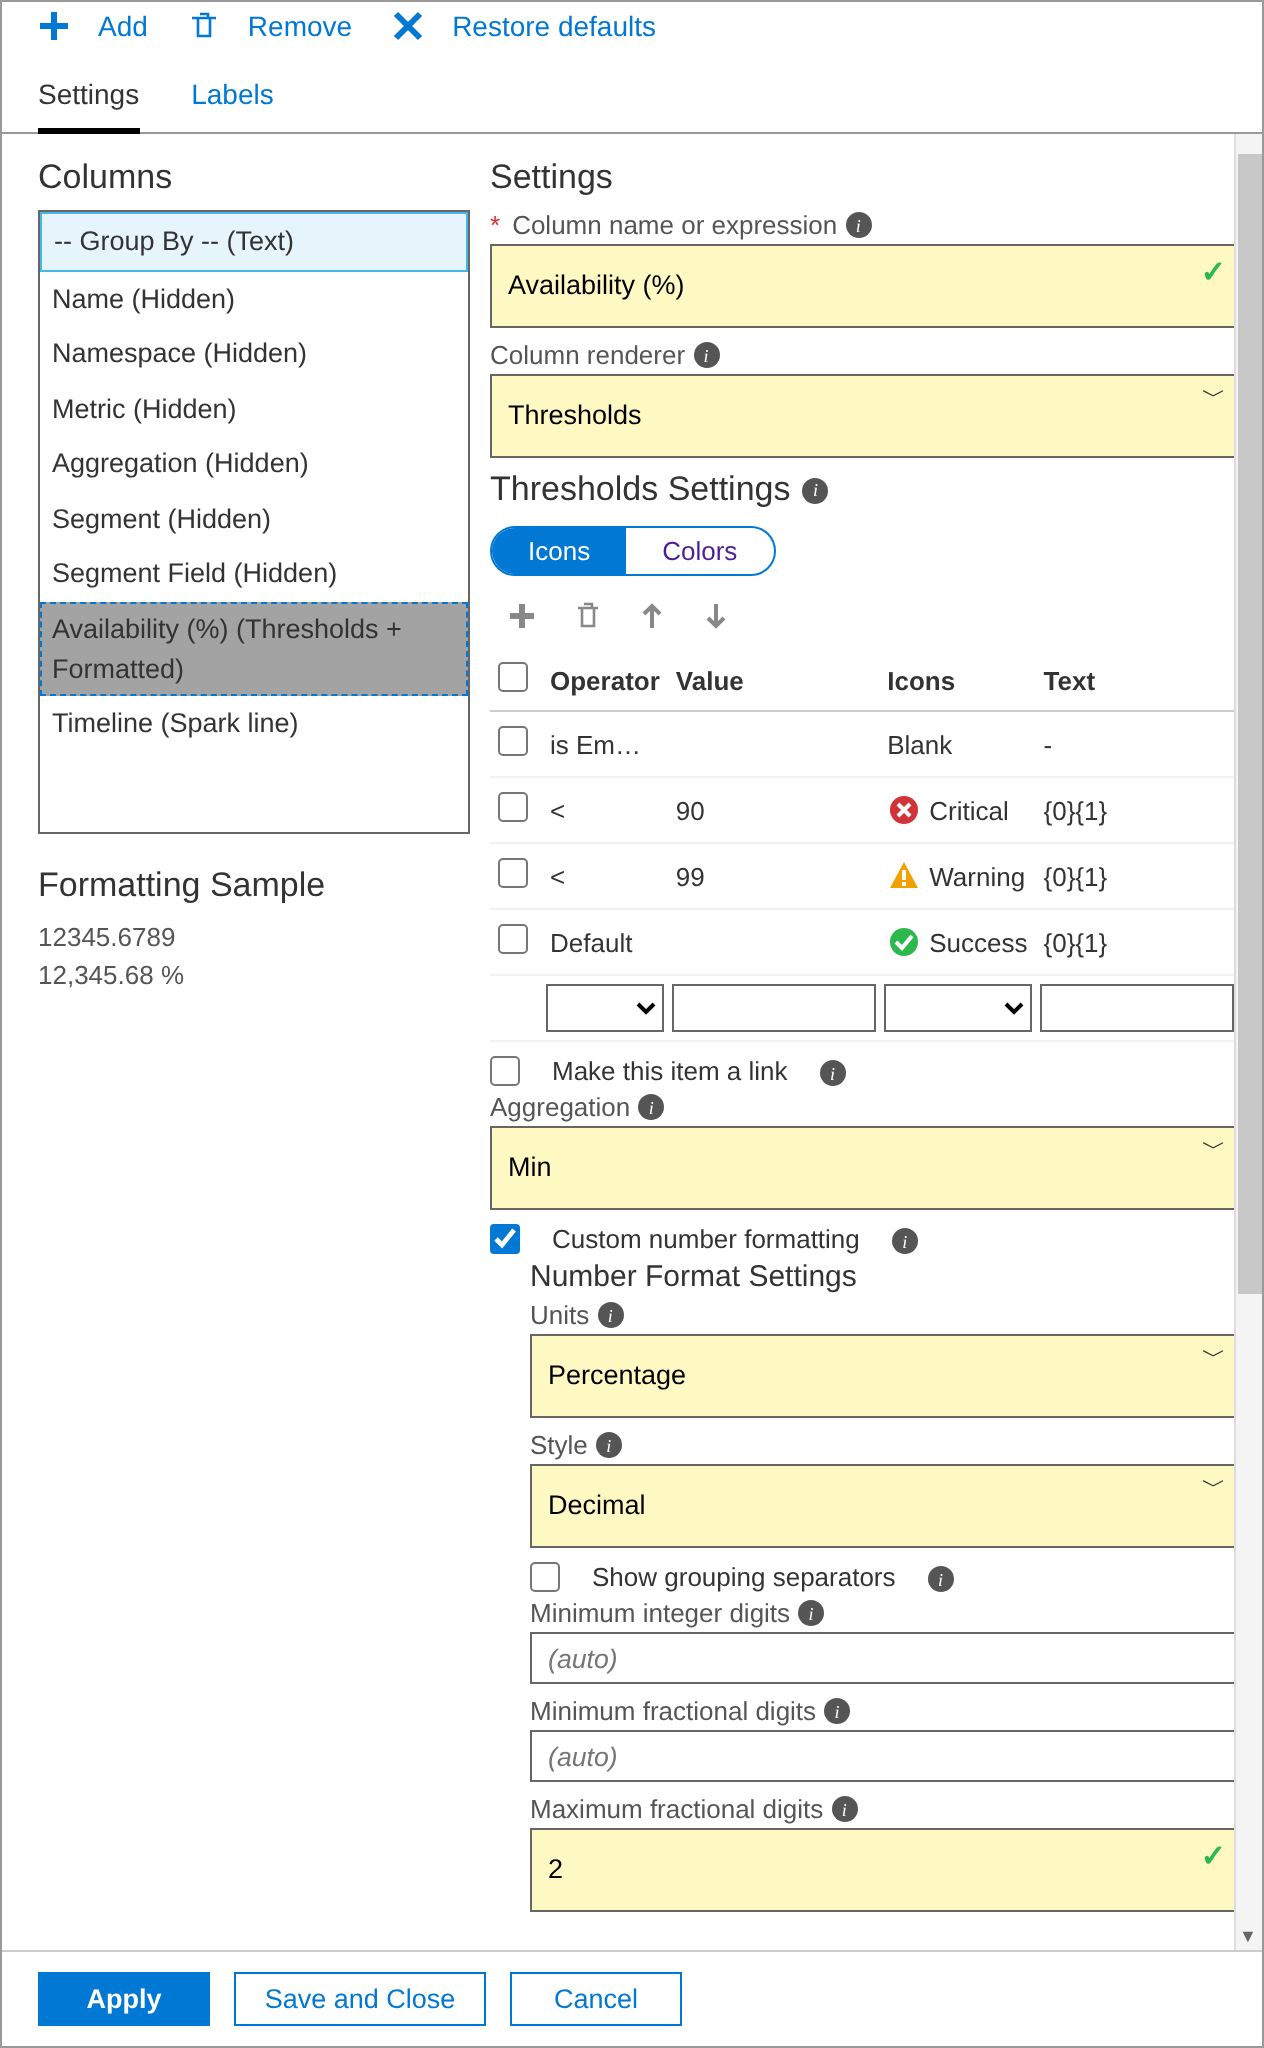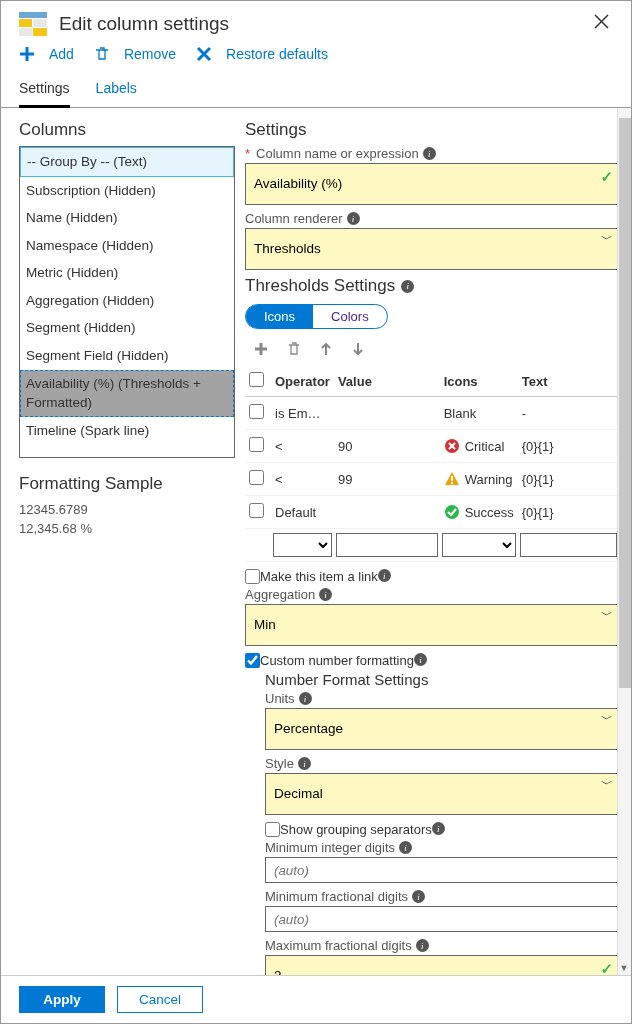--- a/index.html
+++ b/index.html
@@ -59,21 +59,21 @@
 .th-table th { text-align: left; font-weight: 600; padding: 6px 4px; border-bottom: 1px solid #ccc;}
 .th-table td { padding: 7px 4px; border-bottom: 1px solid #f2f2f2; vertical-align: middle;}
 .th-table input[type=checkbox]{ width: 15px; height: 15px;}
 .icon-cell { display: flex; align-items: center; gap: 5px;}
 .ic { width: 16px; height: 16px; display: inline-block;}
 
 .filter-row td { padding: 4px 2px;}
 .mini-select { border: 1px solid #666; height: 24px; width: 100%; background: #fff;}
 .mini-input { border: 1px solid #666; height: 24px; width: 100%; }
 
-.chk-line { display: flex; align-items: flex-start; gap: 0; margin: 7px 0 3px 0;}
+.chk-line { display: flex; align-items: flex-end; gap: 16px; margin: 7px 0 3px 0;}
 .chk-line input { width: 15px; height: 15px;}
 
 .sub-sec { margin-left: 20px; }
 .nf-title { font-size: 15px; margin: 3px 0 3px 0;}
 .auto-input { border: 1px solid #666; height: 26px; width: 100%; padding: 3px 8px; color: #888; font-style: italic;}
 
 
 .vscroll { position: absolute; right: 0; top: 0; width: 14px; height: 100%; background: #f4f4f4; border-left: 1px solid #ddd;}
 .vscroll .thumb { position: absolute; left: 1px; width: 12px; background: #c7c7c7; top: 10px; height: 570px;}
 .vscroll .arr { position: absolute; width: 12px; text-align: center; font-size: 9px; color: #666;}
@@ -83,37 +83,20 @@
 .ftr { border-top: 1px solid #ccc; padding: 10px 18px; display: flex; gap: 12px;}
 .btn { border: 1px solid #0078d4; padding: 5px 0; width: 126px; text-align: center; font-size: 13.5px; cursor: pointer; background: #fff; color: #0078d4;}
 .btn.primary { background: #0078d4; color: #fff; font-weight: 600;}
 .btn.small { width: 86px;}
 </style>
 </head>
 <body>
 
 <div class="dialog">
 
-  <div class="hdr">
-    <span class="hdr-icon">
-      <svg viewBox="0 0 28 24">
-          <rect x="0" y="0" width="28" height="6" fill="#6aa8d8"></rect>
-          <rect x="0" y="7" width="13" height="8" fill="#f5c518"></rect>
-          <rect x="14" y="7" width="14" height="8" fill="#e8e8e8"></rect>
-          <rect x="0" y="16" width="13" height="8" fill="#e8e8e8"></rect>
-          <rect x="14" y="16" width="14" height="8" fill="#f5c518"></rect>
-        </svg>
-    </span>
-    <div class="hdr-title">Edit column settings</div>
-    <div class="hdr-close">
-      <svg width="15" height="15" viewBox="0 0 15 15">
-          <path d="M1 1 L14 14 M14 1 L1 14" stroke="#333" stroke-width="1.5"></path>
-        </svg>
-    </div>
-  </div>
 
   <div class="tbar">
     <div class="tbar-btn">
       <svg viewBox="0 0 16 16">
           <path d="M8 1v14M1 8h14" stroke="#0078d4" stroke-width="3"></path>
         </svg>
       <span>Add</span>
     </div>
     <div class="tbar-btn">
       <svg viewBox="0 0 16 16">
@@ -134,21 +117,20 @@
     <div class="tab">Labels</div>
   </div>
 
   <div class="body">
     <div class="scroll-area">
 
       <div class="left">
         <div class="sec-title">Columns</div>
         <div class="col-list">
           <div class="col-item highlight">-- Group By -- (Text)</div>
-          <div class="col-item">Subscription (Hidden)</div>
           <div class="col-item">Name (Hidden)</div>
           <div class="col-item">Namespace (Hidden)</div>
           <div class="col-item">Metric (Hidden)</div>
           <div class="col-item">Aggregation (Hidden)</div>
           <div class="col-item">Segment (Hidden)</div>
           <div class="col-item">Segment Field (Hidden)</div>
           <div class="col-item selected">Availability (%) (Thresholds + Formatted)</div>
           <div class="col-item">Timeline (Spark line)</div>
         </div>
         <div class="fmt-sample">Formatting Sample</div>
@@ -344,16 +326,17 @@
     </div>
 
     <div class="vscroll">
       <div class="thumb"></div>
       <div class="arr bot">▼</div>
     </div>
   </div>
 
   <div class="ftr">
     <div class="btn primary small">Apply</div>
+    <div class="btn">Save and Close</div>
     <div class="btn small">Cancel</div>
   </div>
 
 </div>
 
 </body></html>

